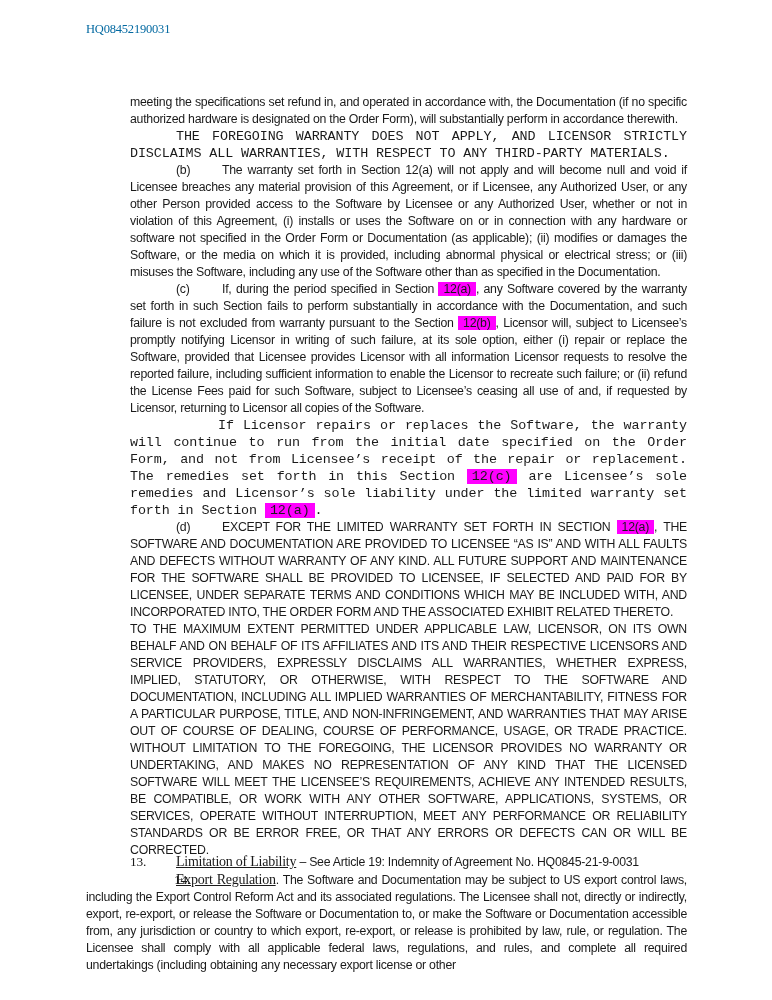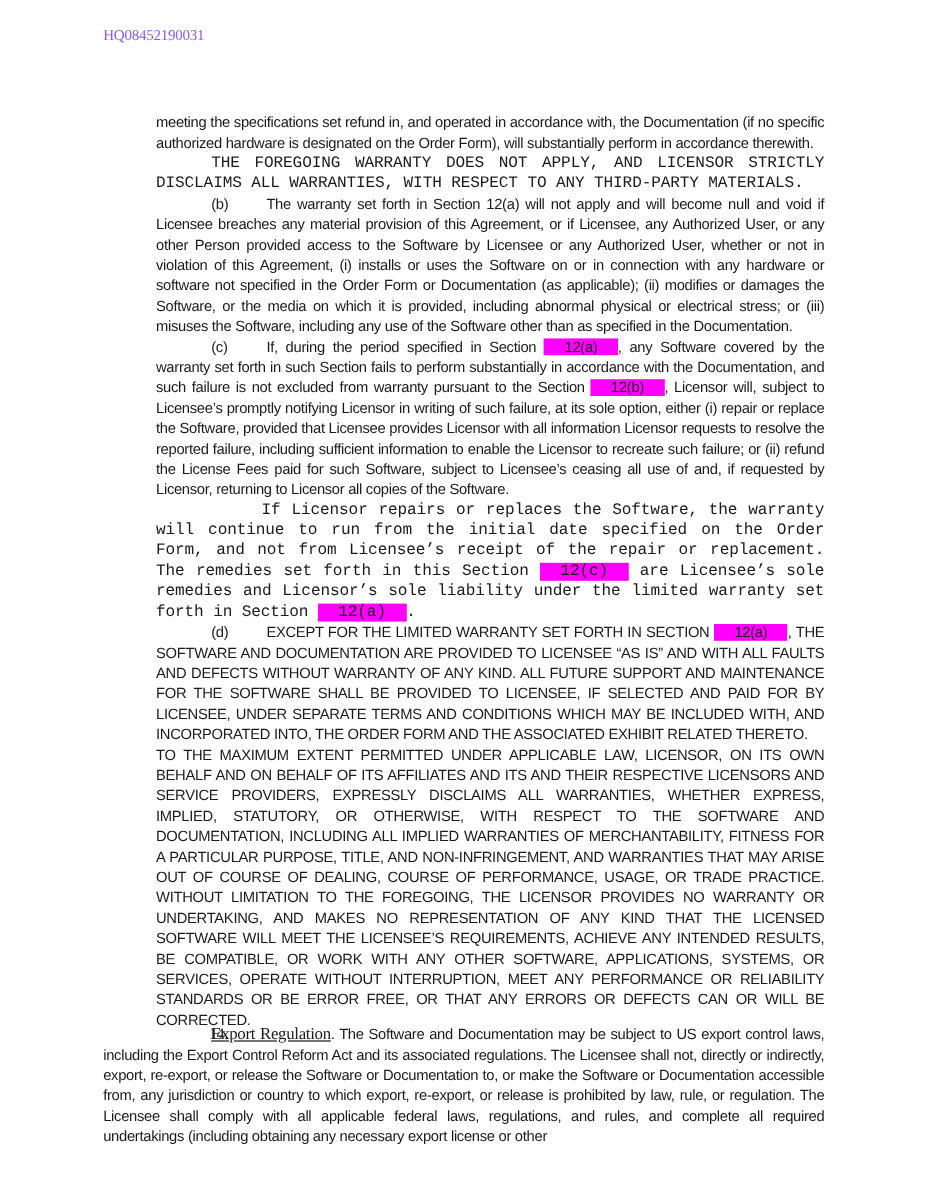--- a/index.html
+++ b/index.html
@@ -1,31 +1,31 @@
 <!DOCTYPE html>
 <html><head>
 <meta charset="utf-8">
 <style>
   html, body { margin: 0; padding: 0; background: #ffffff; }
   body { width: 772px; height: 1000px; position: relative; overflow: hidden; color: #1a1a1a; }
   .header-id {
     position: absolute; left: 86px; top: 22px;
-    font-family: "Liberation Serif", serif; font-size: 12.5px; letter-spacing: -0.2px; color: #8b5cf6;
+    font-family: "Liberation Serif", serif; font-size: 12.5px; letter-spacing: -0.2px; color: #0369a1;
   }
   .content {
     position: absolute; left: 130px; top: 94px; width: 557px;
     font-family: "Liberation Sans", sans-serif; font-size: 12.3px; line-height: 17px;
     text-align: justify; letter-spacing: -0.25px;
   }
   .content p { margin: 0; }
   .serif { font-family: Liberation Mono, monospace; font-size: 13.4px; letter-spacing: -0.1px; }
   .indent-1 { text-indent: 46px; }
   .indent-2 { text-indent: 88px; }
   .label { display: inline-block; width: 46px; text-indent: 0; }
-  .hl { background: #ff00ff; padding: 0 17px; }
+  .hl { background: #ff00ff; padding: 0 5px; }
   .wide {
     position: absolute; left: 86px; top: 853px; width: 601px;
     font-family: "Liberation Sans", sans-serif; font-size: 12.3px; line-height: 17px;
     text-align: justify; letter-spacing: -0.25px;
   }
   .wide p { margin: 0; }
   .sec-row { padding-left: 44px; text-indent: 0; }
   .sec-num { display: inline-block; width: 46px; font-family: "Liberation Serif", serif; font-size: 13.4px; }
   .sec-title { font-family: "Liberation Serif", serif; font-size: 14px; text-decoration: underline; }
 </style>
@@ -43,14 +43,15 @@
   <p class="indent-1"><span class="label">(c)</span><span>If, during the period specified in Section </span><span class="hl" style="background: rgb(255, 0, 255);">12(a)</span><span>, any Software covered by the warranty set forth in such Section fails to perform substantially in accordance with the Documentation, and such failure is not excluded from warranty pursuant to the Section </span><span class="hl" style="background: rgb(255, 0, 255);">12(b)</span><span>, Licensor will, subject to Licensee’s promptly notifying Licensor in writing of such failure, at its sole option, either (i) repair or replace the Software, provided that Licensee provides Licensor with all information Licensor requests to resolve the reported failure, including sufficient information to enable the Licensor to recreate such failure; or (ii) refund the License Fees paid for such Software, subject to Licensee’s ceasing all use of and, if requested by Licensor, returning to Licensor all copies of the Software.</span></p>
 
   <p class="serif indent-2"><span>If Licensor repairs or replaces the Software, the warranty will continue to run from the initial date specified on the Order Form, and not from Licensee’s receipt of the repair or replacement.  The remedies set forth in this Section </span><span class="hl" style="background: rgb(255, 0, 255);">12(c)</span><span> are Licensee’s sole remedies and Licensor’s sole liability under the limited warranty set forth in Section </span><span class="hl" style="background: rgb(255, 0, 255);">12(a)</span><span>.</span></p>
 
   <p class="indent-1"><span class="label">(d)</span><span>EXCEPT FOR THE LIMITED WARRANTY SET FORTH IN SECTION </span><span class="hl" style="background: rgb(255, 0, 255);">12(a)</span><span>, THE SOFTWARE AND DOCUMENTATION ARE PROVIDED TO LICENSEE “AS IS” AND WITH ALL FAULTS AND DEFECTS WITHOUT WARRANTY OF ANY KIND. ALL FUTURE SUPPORT AND MAINTENANCE FOR THE SOFTWARE SHALL BE PROVIDED TO LICENSEE, IF SELECTED AND PAID FOR BY LICENSEE, UNDER SEPARATE TERMS AND CONDITIONS WHICH MAY BE INCLUDED WITH, AND INCORPORATED INTO, THE ORDER FORM AND THE ASSOCIATED EXHIBIT RELATED THERETO.</span></p>
 
   <p>TO THE MAXIMUM EXTENT PERMITTED UNDER APPLICABLE LAW, LICENSOR, ON ITS OWN BEHALF AND ON BEHALF OF ITS AFFILIATES AND ITS AND THEIR RESPECTIVE LICENSORS AND SERVICE PROVIDERS, EXPRESSLY DISCLAIMS ALL WARRANTIES, WHETHER EXPRESS, IMPLIED, STATUTORY, OR OTHERWISE, WITH RESPECT TO THE SOFTWARE AND DOCUMENTATION, INCLUDING ALL IMPLIED WARRANTIES OF MERCHANTABILITY, FITNESS FOR A PARTICULAR PURPOSE, TITLE, AND NON-INFRINGEMENT, AND WARRANTIES THAT MAY ARISE OUT OF COURSE OF DEALING, COURSE OF PERFORMANCE, USAGE, OR TRADE PRACTICE. WITHOUT LIMITATION TO THE FOREGOING, THE LICENSOR PROVIDES NO WARRANTY OR UNDERTAKING, AND MAKES NO REPRESENTATION OF ANY KIND THAT THE LICENSED SOFTWARE WILL MEET THE LICENSEE’S REQUIREMENTS, ACHIEVE ANY INTENDED RESULTS, BE COMPATIBLE, OR WORK WITH ANY OTHER SOFTWARE, APPLICATIONS, SYSTEMS, OR SERVICES, OPERATE WITHOUT INTERRUPTION, MEET ANY PERFORMANCE OR RELIABILITY STANDARDS OR BE ERROR FREE, OR THAT ANY ERRORS OR DEFECTS CAN OR WILL BE CORRECTED.</p>
 </div>
 
 <div class="wide">
+  <p class="sec-row"><span class="sec-num">13.</span><span class="sec-title">Limitation of Liability</span><span> – See Article 19: Indemnity of Agreement No. HQ0845-21-9-0031</span></p>
   <p style="text-indent:44px;"><span class="sec-num">14.</span><span class="sec-title">Export Regulation</span><span>.  The Software and Documentation may be subject to US export control laws, including the Export Control Reform Act and its associated regulations.  The Licensee shall not, directly or indirectly, export, re-export, or release the Software or Documentation to, or make the Software or Documentation accessible from, any jurisdiction or country to which export, re-export, or release is prohibited by law, rule, or regulation.  The Licensee shall comply with all applicable federal laws, regulations, and rules, and complete all required undertakings (including obtaining any necessary export license or other</span></p>
 </div>
 
 </body></html>

